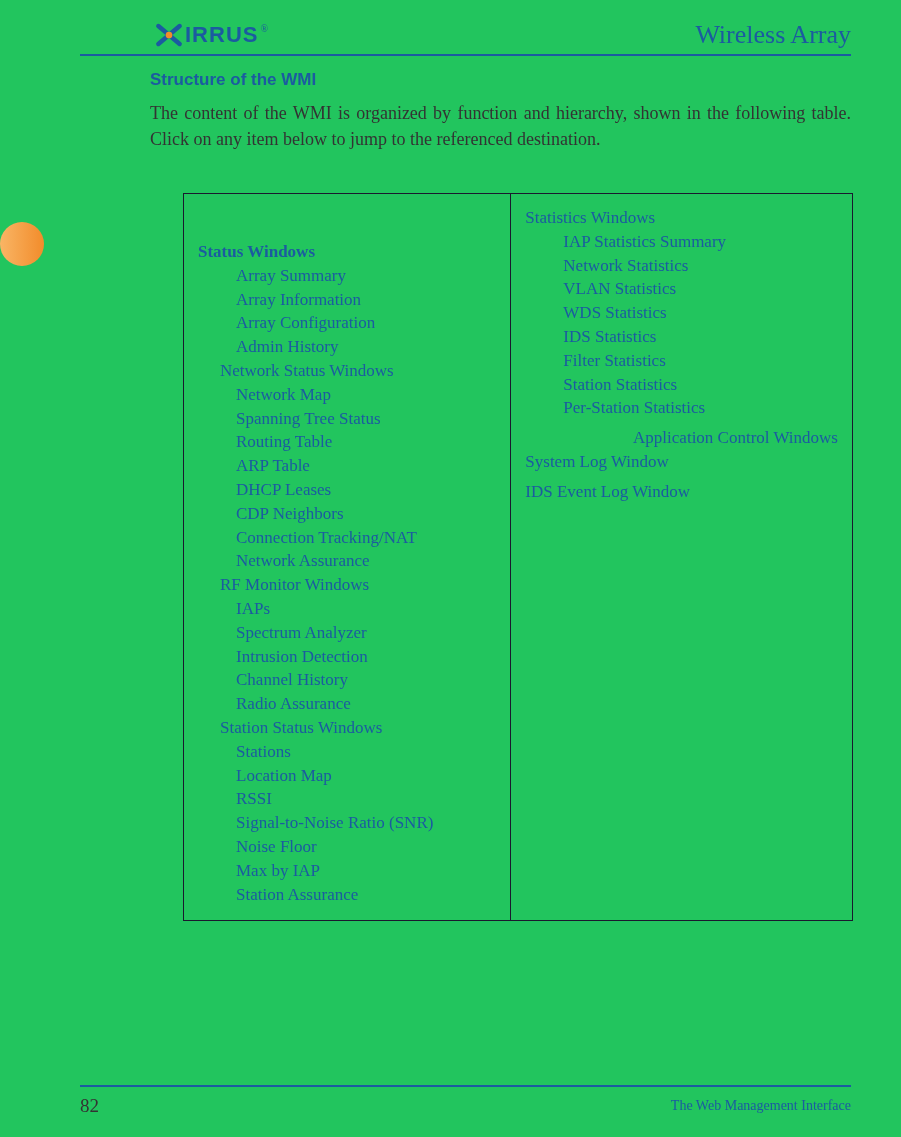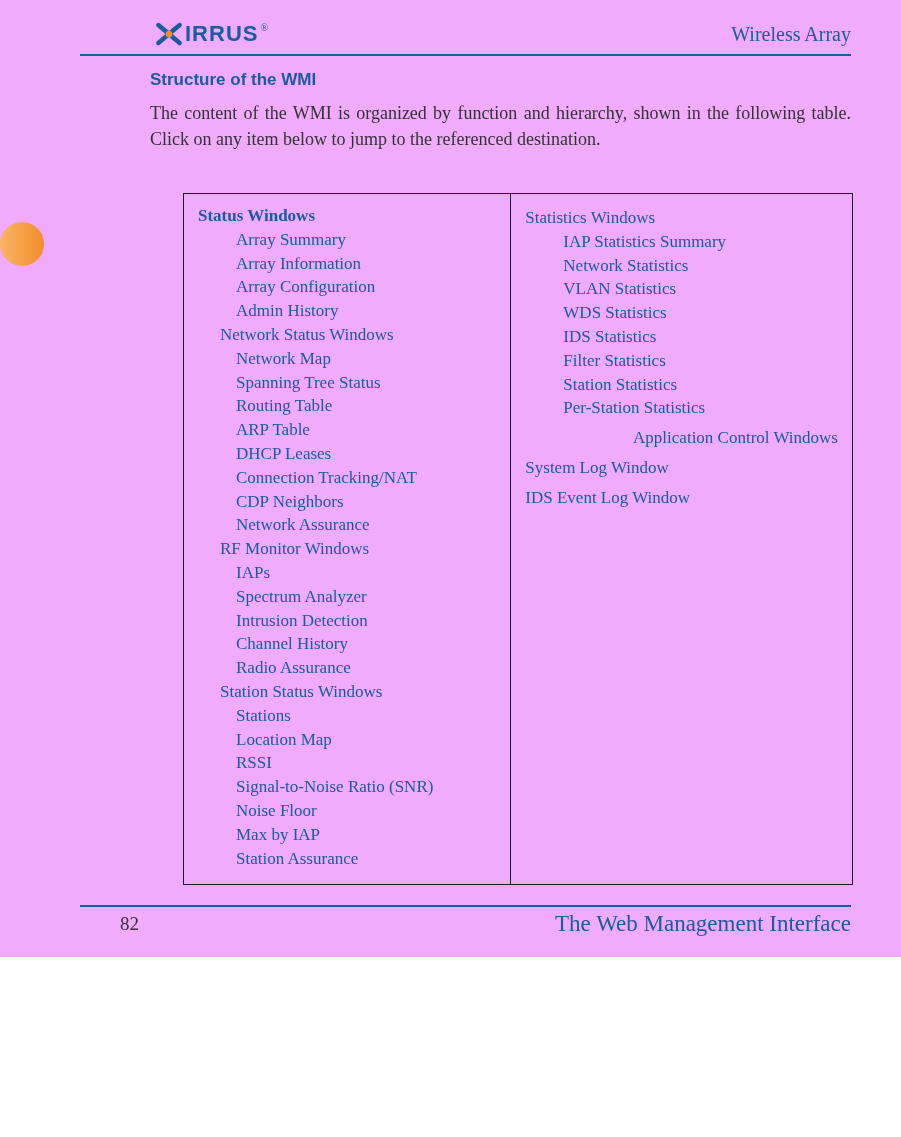--- a/index.html
+++ b/index.html
@@ -12,23 +12,23 @@
   }
   * { box-sizing: border-box; }
   html, body {
     margin: 0;
     padding: 0;
     background: #fff;
     font-family: "Palatino Linotype", "Book Antiqua", Palatino, Georgia, serif;
   }
   .page {
     width: 901px;
-    height: 957px;
+    height: 1137px;
     position: relative;
-    background: #f0abfc;
+    background: #22c55e;
     overflow: hidden;
   }
   .header {
     position: absolute;
     top: 20px;
     left: 155px;
     right: 50px;
     display: flex;
     align-items: center;
     justify-content: space-between;
@@ -52,21 +52,21 @@
   }
   .logo-reg {
     font-size: 10px;
     color: var(--brand-blue);
     align-self: flex-start;
     margin-top: 2px;
   }
   .header-right {
     color: var(--brand-blue);
     font-family: "Palatino Linotype", Palatino, Georgia, serif;
-    font-size: 20px;
+    font-size: 26px;
   }
   .rule-top {
     position: absolute;
     top: 54px;
     left: 80px;
     right: 50px;
     height: 2px;
     background: var(--brand-blue);
   }
   .content {
@@ -134,29 +134,28 @@
     background: var(--brand-blue);
   }
   .footer {
     position: absolute;
     left: 80px;
     right: 50px;
     bottom: 20px;
     display: flex;
     align-items: center;
     justify-content: space-between;
-    margin-left: 40px;
   }
   .page-num {
     font-size: 19px;
     color: #333;
   }
   .footer-title {
     color: var(--brand-blue);
-    font-size: 23px;
+    font-size: 14px;
   }
 </style>
 </head>
 <body>
 
 <div class="page">
 
   <div class="header">
     <div class="logo">
       <svg class="logo-x" viewBox="0 0 100 100">
@@ -174,33 +173,33 @@
 
   <div class="side-tab"></div>
 
   <div class="content">
     <h2 class="section-title">Structure of the WMI</h2>
     <p class="intro">The content of the WMI is organized by function and hierarchy, shown in the following table. Click on any item below to jump to the referenced destination.</p>
   </div>
 
   <div class="wmi-table">
     <div class="wmi-col" id="col-left">
-        <a href="#" class="entry lvl0" style="font-weight: 700;">Status Windows</a>
+        <a href="#" class="entry lvl0" style="font-weight: 700; margin-top: 36px;">Status Windows</a>
         <a href="#" class="entry lvl2">Array Summary</a>
         <a href="#" class="entry lvl2">Array Information</a>
         <a href="#" class="entry lvl2">Array Configuration</a>
         <a href="#" class="entry lvl2">Admin History</a>
         <a href="#" class="entry lvl1">Network Status Windows</a>
         <a href="#" class="entry lvl2">Network Map</a>
         <a href="#" class="entry lvl2">Spanning Tree Status</a>
         <a href="#" class="entry lvl2">Routing Table</a>
         <a href="#" class="entry lvl2">ARP Table</a>
         <a href="#" class="entry lvl2">DHCP Leases</a>
+        <a href="#" class="entry lvl2">CDP Neighbors</a>
         <a href="#" class="entry lvl2">Connection Tracking/NAT</a>
-        <a href="#" class="entry lvl2">CDP Neighbors</a>
         <a href="#" class="entry lvl2">Network Assurance</a>
         <a href="#" class="entry lvl1">RF Monitor Windows</a>
         <a href="#" class="entry lvl2">IAPs</a>
         <a href="#" class="entry lvl2">Spectrum Analyzer</a>
         <a href="#" class="entry lvl2">Intrusion Detection</a>
         <a href="#" class="entry lvl2">Channel History</a>
         <a href="#" class="entry lvl2">Radio Assurance</a>
         <a href="#" class="entry lvl1">Station Status Windows</a>
         <a href="#" class="entry lvl2">Stations</a>
         <a href="#" class="entry lvl2">Location Map</a>
@@ -214,21 +213,21 @@
         <a href="#" class="entry lvl0b">Statistics Windows</a>
         <a href="#" class="entry lvl2">IAP Statistics Summary</a>
         <a href="#" class="entry lvl2">Network Statistics</a>
         <a href="#" class="entry lvl2">VLAN Statistics</a>
         <a href="#" class="entry lvl2">WDS Statistics</a>
         <a href="#" class="entry lvl2">IDS Statistics</a>
         <a href="#" class="entry lvl2">Filter Statistics</a>
         <a href="#" class="entry lvl2">Station Statistics</a>
         <a href="#" class="entry lvl2">Per-Station Statistics</a>
         <a href="#" class="entry lvl0b" style="margin-top: 6px; text-align: right;">Application Control Windows</a>
-        <a href="#" class="entry lvl0b" style="margin-top: 6px;">System Log Window</a>
+        <a href="#" class="entry lvl0b" style="margin-top: 0;">System Log Window</a>
         <a href="#" class="entry lvl0b" style="margin-top: 6px;">IDS Event Log Window</a>
       </div>
   </div>
 
   <div class="footer-rule"></div>
   <div class="footer">
     <span class="page-num">82</span>
     <span class="footer-title">The Web Management Interface</span>
   </div>
 

